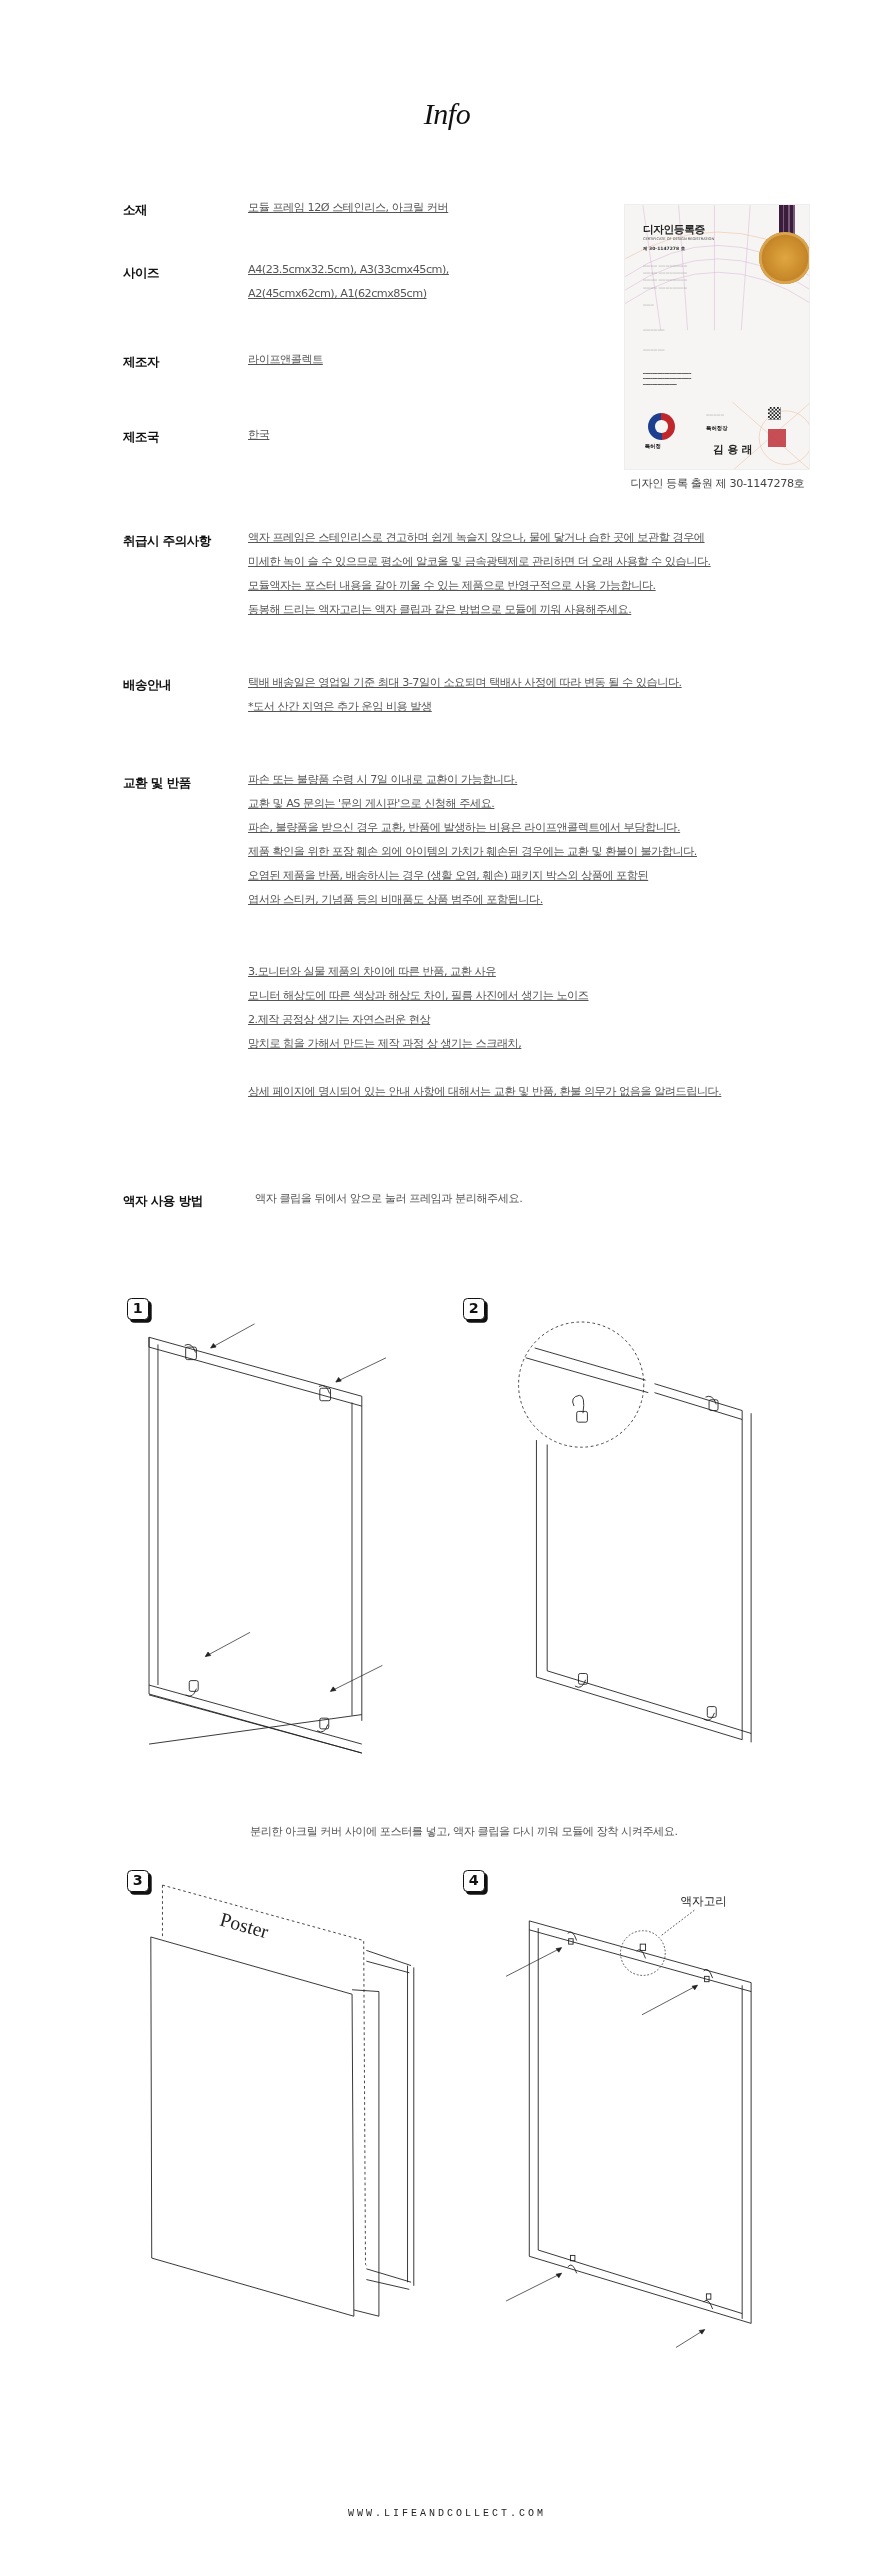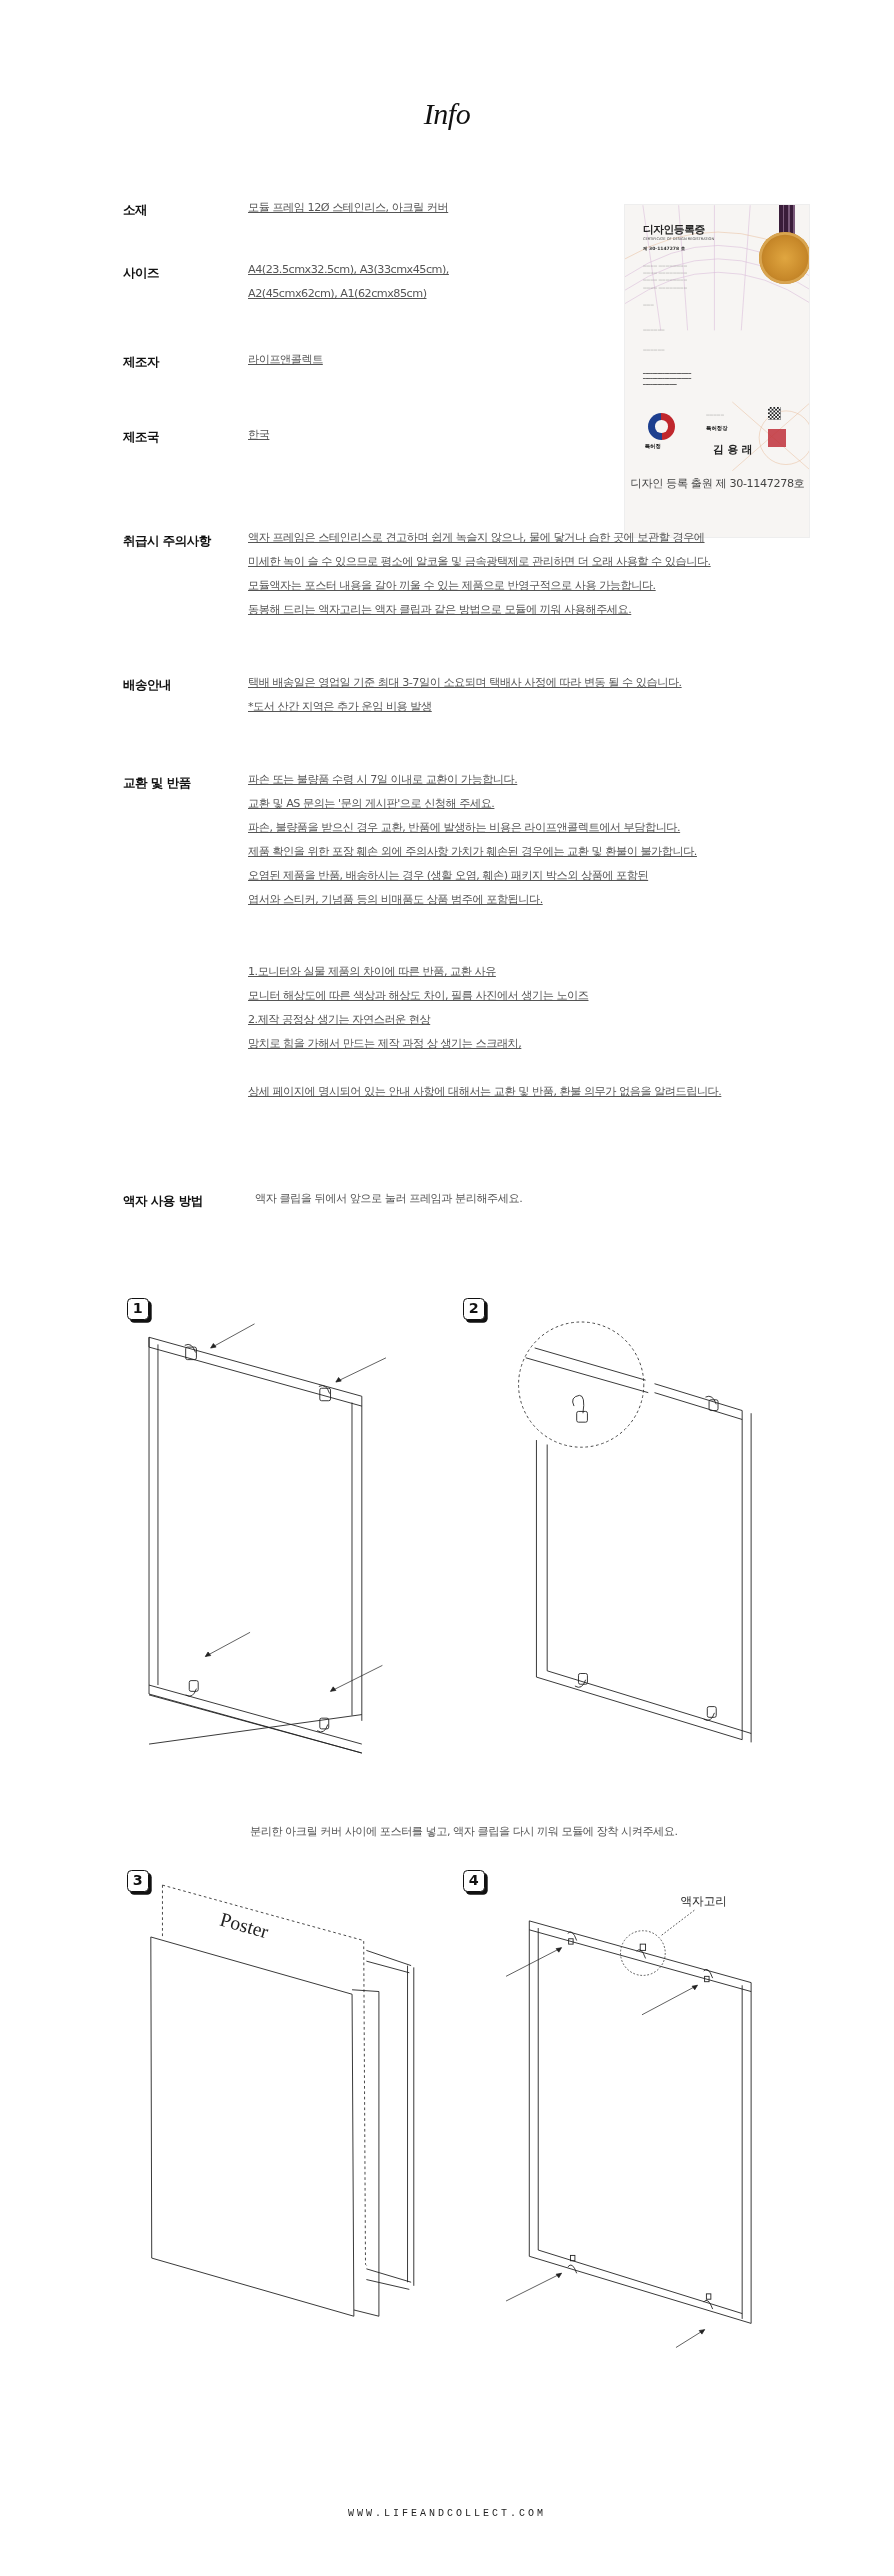--- a/index.html
+++ b/index.html
@@ -18,21 +18,21 @@
   }
   .value {
     position: absolute; left: 248px; font-size: 11.2px; color: #555; line-height: 24px;
     letter-spacing: -0.5px; white-space: nowrap;
   }
   .value .line { display: block; text-decoration: underline; }
   .value .gap { display: block; height: 24px; }
 
   
   .cert {
-    position: absolute; left: 624px; top: 204px; width: 186px; height: 334px;
+    position: absolute; left: 624px; top: 204px; width: 186px; height: 266px;
     background: #f7f5f3; overflow: hidden; border: 0.9px solid #eee;
   }
   .cert .ribbon { position: absolute; left: 154px; top: 0; width: 16px; height: 36px;
     background: repeating-linear-gradient(90deg, #3a1d3a 0 3.6px, #7a5a7a 3.6px 5.4px); }
   .cert .seal { position: absolute; left: 134px; top: 27px; width: 52px; height: 52px; border-radius: 50%;
     background: radial-gradient(circle, #e0a640 0%, #c8892a 55%, #a86d1c 100%);
     box-shadow: 0 0 0 2.7px #d9a550 inset; }
   .cert .arcs { position: absolute; inset: 0; }
   .cert .heading { position: absolute; left: 18px; top: 18px; font-size: 10.7px; font-weight: bold; color: #222; letter-spacing: -0.4px; }
   .cert .sub { position: absolute; left: 18px; top: 32px; font-size: 3.6px; color: #444; }
@@ -150,26 +150,26 @@
 <div class="value" style="top:671px">
   <span class="line">택배 배송일은 영업일 기준 최대 3-7일이 소요되며 택배사 사정에 따라 변동 될 수 있습니다.</span>
   <span class="line">*도서 산간 지역은 추가 운임 비용 발생</span>
 </div>
 
 <div class="label" style="top:775px">교환 및 반품</div>
 <div class="value" style="top:768px">
   <span class="line">파손 또는 불량품 수령 시 7일 이내로 교환이 가능합니다.</span>
   <span class="line">교환 및 AS 문의는 '문의 게시판'으로 신청해 주세요.</span>
   <span class="line">파손, 불량품을 받으신 경우 교환, 반품에 발생하는 비용은 라이프앤콜렉트에서 부담합니다.</span>
-  <span class="line">제품 확인을 위한 포장 훼손 외에 주의사항 가치가 훼손된 경우에는 교환 및 환불이 불가합니다.</span>
+  <span class="line">제품 확인을 위한 포장 훼손 외에 아이템의 가치가 훼손된 경우에는 교환 및 환불이 불가합니다.</span>
   <span class="line">오염된 제품을 반품, 배송하시는 경우 (생활 오염, 훼손) 패키지 박스외 상품에 포함된</span>
   <span class="line">엽서와 스티커, 기념품 등의 비매품도 상품 범주에 포함됩니다.</span>
   <span class="gap"></span>
   <span class="gap"></span>
-  <span class="line">1.모니터와 실물 제품의 차이에 따른 반품, 교환 사유</span>
+  <span class="line">3.모니터와 실물 제품의 차이에 따른 반품, 교환 사유</span>
   <span class="line">모니터 해상도에 따른 색상과 해상도 차이, 필름 사진에서 생기는 노이즈</span>
   <span class="line">2.제작 공정상 생기는 자연스러운 현상</span>
   <span class="line">망치로 힘을 가해서 만드는 제작 과정 상 생기는 스크래치,</span>
   <span class="gap"></span>
   <span class="line">상세 페이지에 명시되어 있는 안내 사항에 대해서는 교환 및 반품, 환불 의무가 없음을 알려드립니다.</span>
 </div>
 
 <div class="label" style="top:1193px">액자 사용 방법</div>
 <div class="value" style="top:1187px; left:255px">액자 클립을 뒤에서 앞으로 눌러 프레임과 분리해주세요.</div>
 

